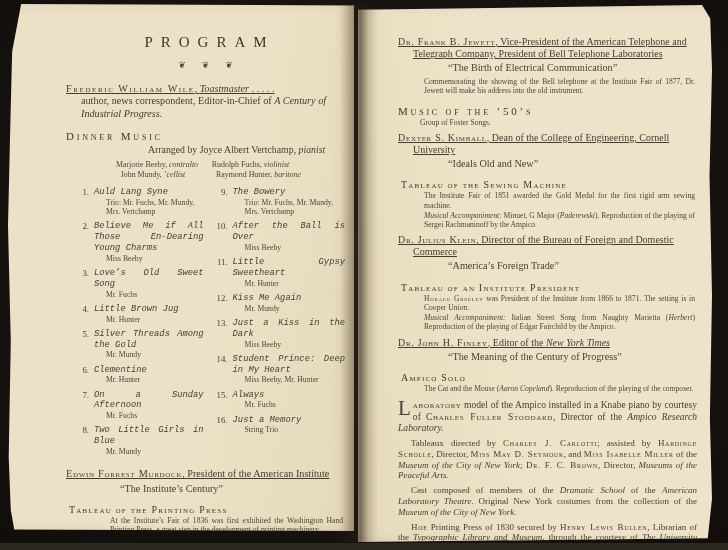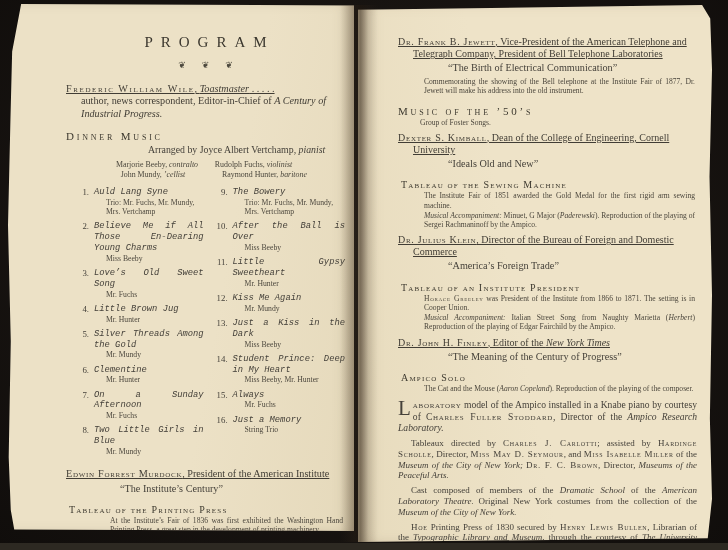--- a/index.html
+++ b/index.html
@@ -51,21 +51,21 @@
   .lp-note { margin-left:44px; }
   .rp-note { margin-left:26px; }
 
   .sec-head { font-size:11px; font-weight:normal; font-variant:small-caps; letter-spacing:2.8px;
     margin:10px 0 0 0; color:#3d392f; }
   .arranged { font-size:9.8px; margin:2px 0 0 82px; }
 
   .performers { display:flex; margin:5px 0 7px 40px; font-size:7.9px; line-height:10px; color:#4b473d;text-align:center; }
   .perf-col1 { width:94px; }
   .perf-col1 .perf-line:first-child { margin-left:8px; }
-  .perf-col2 .perf-line + .perf-line { margin-left:22px; }
+  .perf-col2 .perf-line + .perf-line { margin-left:16px; }
   .perf-line { margin:0; }
 
   .songs { display:flex; margin:3px 0 0 8px; }
   .song-col { width:138px; }
   .song-col + .song-col { margin-left:9px; width:141px; }
   .song { display:flex; margin:0 0 5px 0; }
   .song-num { flex:0 0 15px; text-align:right; margin-right:5px; font-size:8.8px; line-height:10.8px; }
   .song-body { flex:1; }
   .song-title { display:block; font-style:italic; font-size:8.8px; line-height:10.8px; text-align:justify;font-family:Liberation Mono, monospace; }
   .song-perf { display:block; font-size:7.7px; line-height:9.2px; margin-left:12px; color:#4d483e; }

